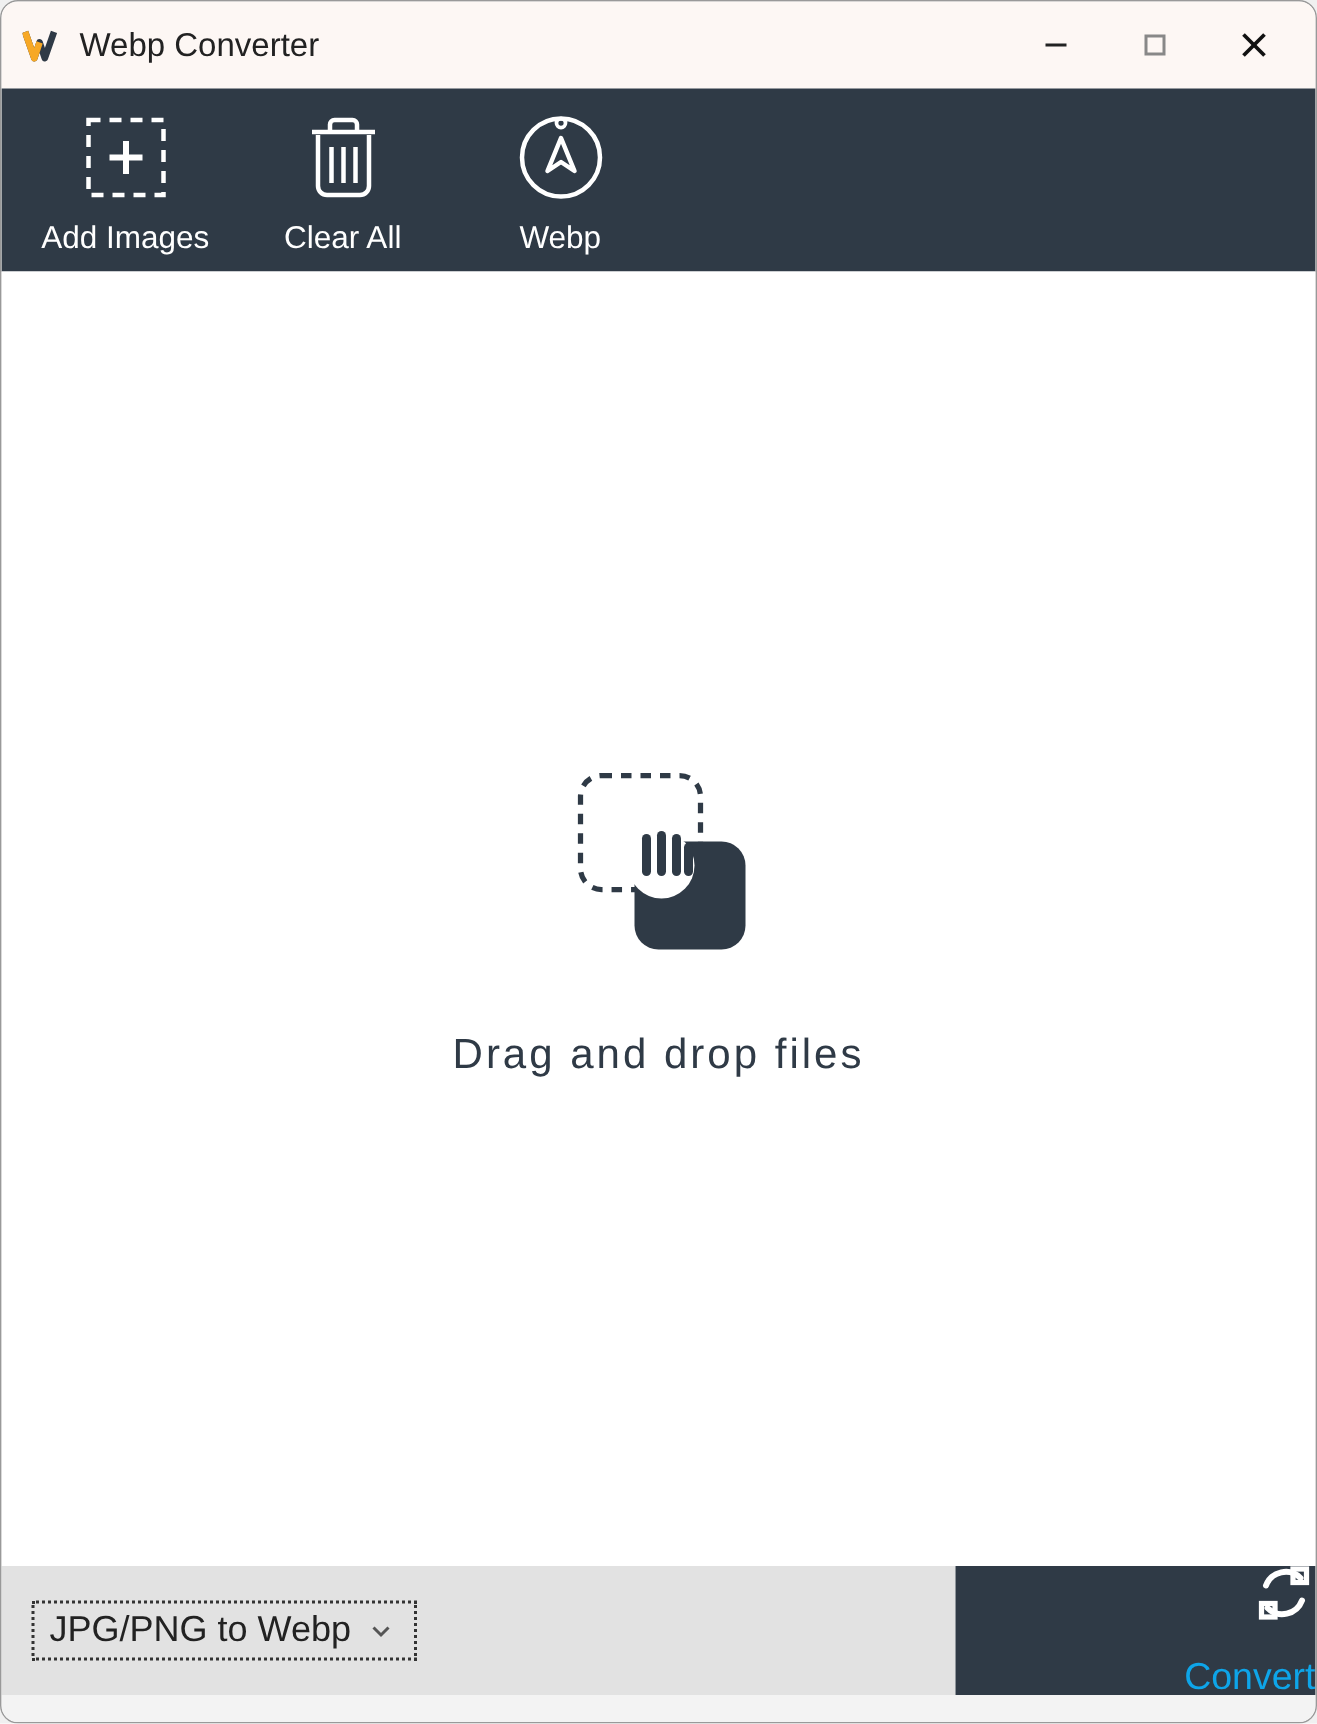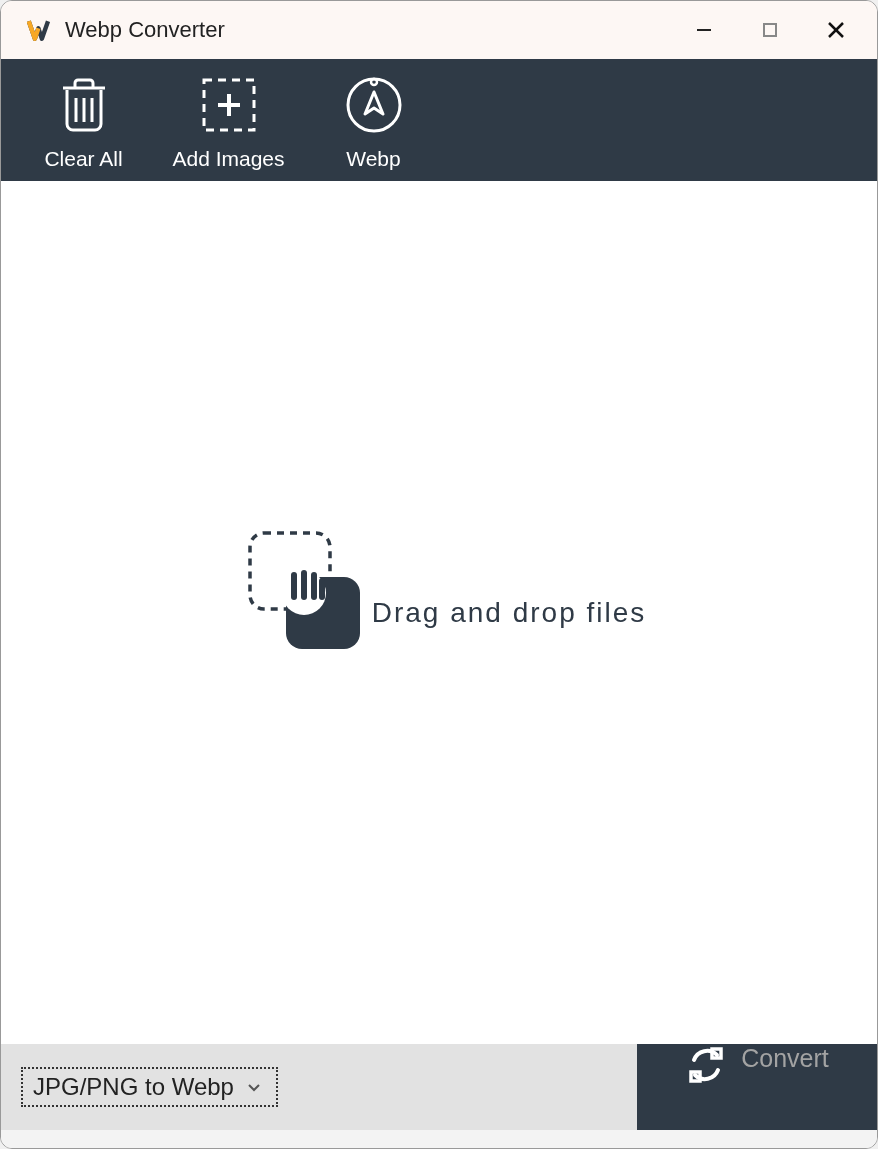--- a/index.html
+++ b/index.html
@@ -18,21 +18,21 @@
     border-radius: 12px;
     display: flex;
     flex-direction: column;
     overflow: hidden;
   }
   .titlebar {
     height: 58px;
     background: #fdf7f4;
     display: flex;
     align-items: center;
-    padding: 0 8px 0 26px;
+    padding: 0 8px 0 14px;
   }
   .logo {
     width: 28px;
     height: 28px;
     margin-right: 10px;
   }
   .title {
     font-size: 22px;
     color: #222;
     flex: 0 0 auto;
@@ -71,21 +71,21 @@
   }
   .tool-label {
     font-size: 21px;
     font-weight: 400;
     color: #fff;
   }
   .dropzone {
     flex: 1;
     background: #fff;
     display: flex;
-    flex-direction: row;
+    flex-direction: column;
     align-items: center;
     justify-content: center;
   }
   .drop-icon {
     width: 140px;
     height: 140px;
     margin-bottom: 40px;
   }
   .drop-text {
     font-size: 28px;
@@ -116,27 +116,28 @@
     gap: 14px;
     cursor: pointer;
   }
   .chev {
     font-size: 14px;
     color: #555;
   }
   .convert-btn {
     width: 240px;
     background: #2f3a46;
-    color: #a3a3a3;
-    display: flex;
-    align-items: flex-start;
+    color: #0ea5e9;
+    display: flex;
+    align-items: flex-end;
     justify-content: center;
     gap: 14px;
     font-size: 25px;
     cursor: pointer;
+    flex-direction: column;
   }
   .bottom-strip {
     height: 18px;
     background: #f3f3f3;
   }
 </style>
 </head>
 <body>
 
 <div class="window">
@@ -165,40 +166,40 @@
           <line x1="3" y1="3" x2="17" y2="17" stroke="#111" stroke-width="2.5"></line>
           <line x1="17" y1="3" x2="3" y2="17" stroke="#111" stroke-width="2.5"></line>
         </svg>
     </div>
   </div>
 
   <div class="toolbar">
 
     <div class="tool">
       <span class="tool-icon">
+        <svg width="62" height="62" viewBox="0 0 62 62">
+          <rect x="6" y="6" width="50" height="50" fill="none" stroke="#fff" stroke-width="3" stroke-dasharray="8 6"></rect>
+          <line x1="31" y1="20" x2="31" y2="42" stroke="#fff" stroke-width="4"></line>
+          <line x1="20" y1="31" x2="42" y2="31" stroke="#fff" stroke-width="4"></line>
+        </svg>
+      </span>
+      <span class="tool-label">Add Images</span>
+    </div>
+
+    <div class="tool">
+      <span class="tool-icon">
         <svg width="58" height="62" viewBox="0 0 58 62">
           <path d="M8 14 h42 M20 14 v-5 a3 3 0 0 1 3 -3 h12 a3 3 0 0 1 3 3 v5" fill="none" stroke="#fff" stroke-width="3"></path>
           <path d="M12 16 v34 a6 6 0 0 0 6 6 h22 a6 6 0 0 0 6 -6 v-34" fill="none" stroke="#fff" stroke-width="3"></path>
           <line x1="21" y1="24" x2="21" y2="48" stroke="#fff" stroke-width="3"></line>
           <line x1="29" y1="24" x2="29" y2="48" stroke="#fff" stroke-width="3"></line>
           <line x1="37" y1="24" x2="37" y2="48" stroke="#fff" stroke-width="3"></line>
         </svg>
       </span>
       <span class="tool-label">Clear All</span>
-    </div>
-
-    <div class="tool">
-      <span class="tool-icon">
-        <svg width="62" height="62" viewBox="0 0 62 62">
-          <rect x="6" y="6" width="50" height="50" fill="none" stroke="#fff" stroke-width="3" stroke-dasharray="8 6"></rect>
-          <line x1="31" y1="20" x2="31" y2="42" stroke="#fff" stroke-width="4"></line>
-          <line x1="20" y1="31" x2="42" y2="31" stroke="#fff" stroke-width="4"></line>
-        </svg>
-      </span>
-      <span class="tool-label">Add Images</span>
     </div>
 
 
     <div class="tool">
       <span class="tool-icon">
         <svg width="62" height="62" viewBox="0 0 62 62">
           <circle cx="31" cy="31" r="26" fill="none" stroke="#fff" stroke-width="3"></circle>
           <circle cx="31" cy="8" r="3" fill="none" stroke="#fff" stroke-width="2.5"></circle>
           <path d="M22 40 L31 18 L40 40 L31 34 Z" fill="none" stroke="#fff" stroke-width="3" stroke-linejoin="round"></path>
         </svg>

